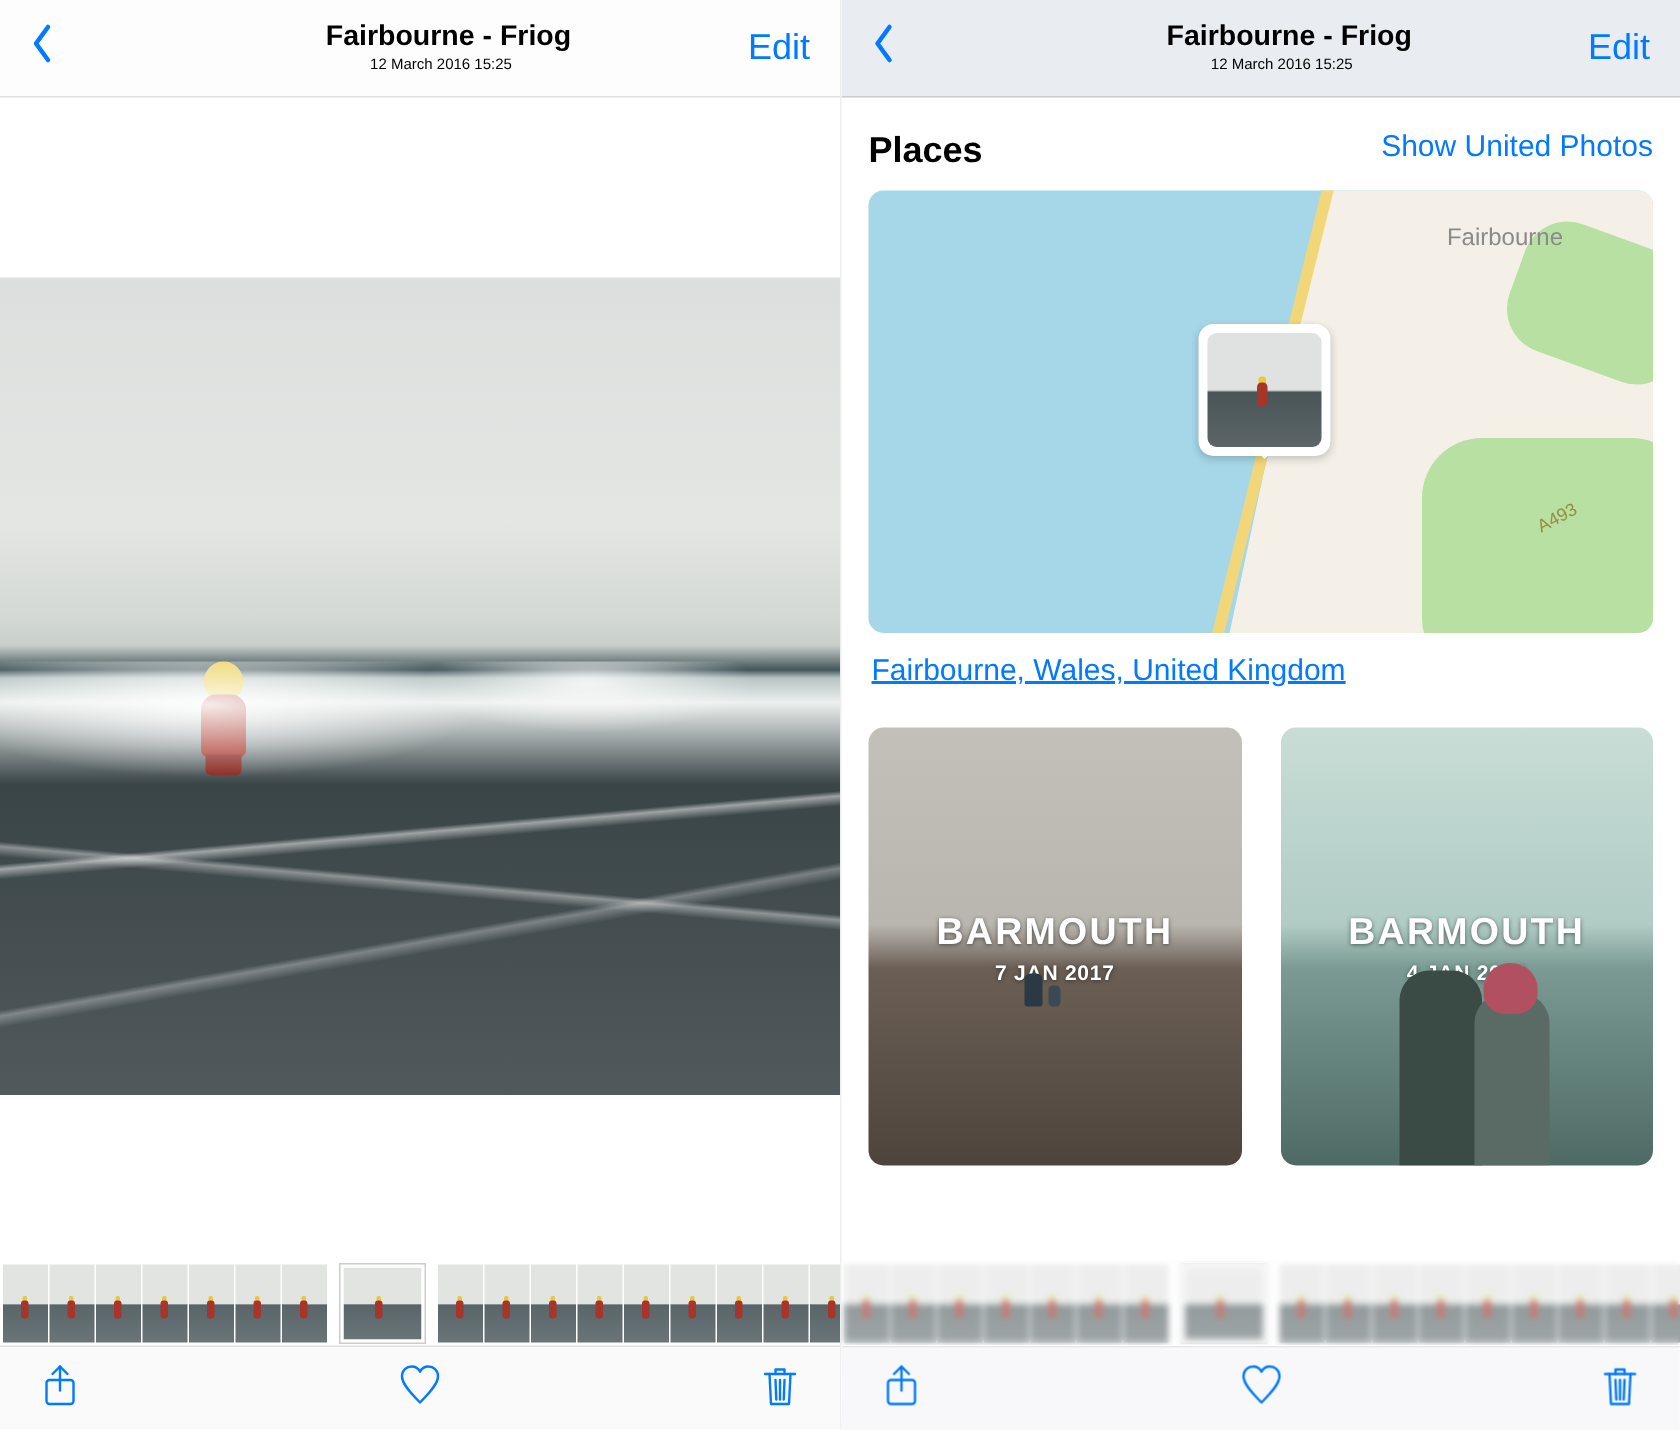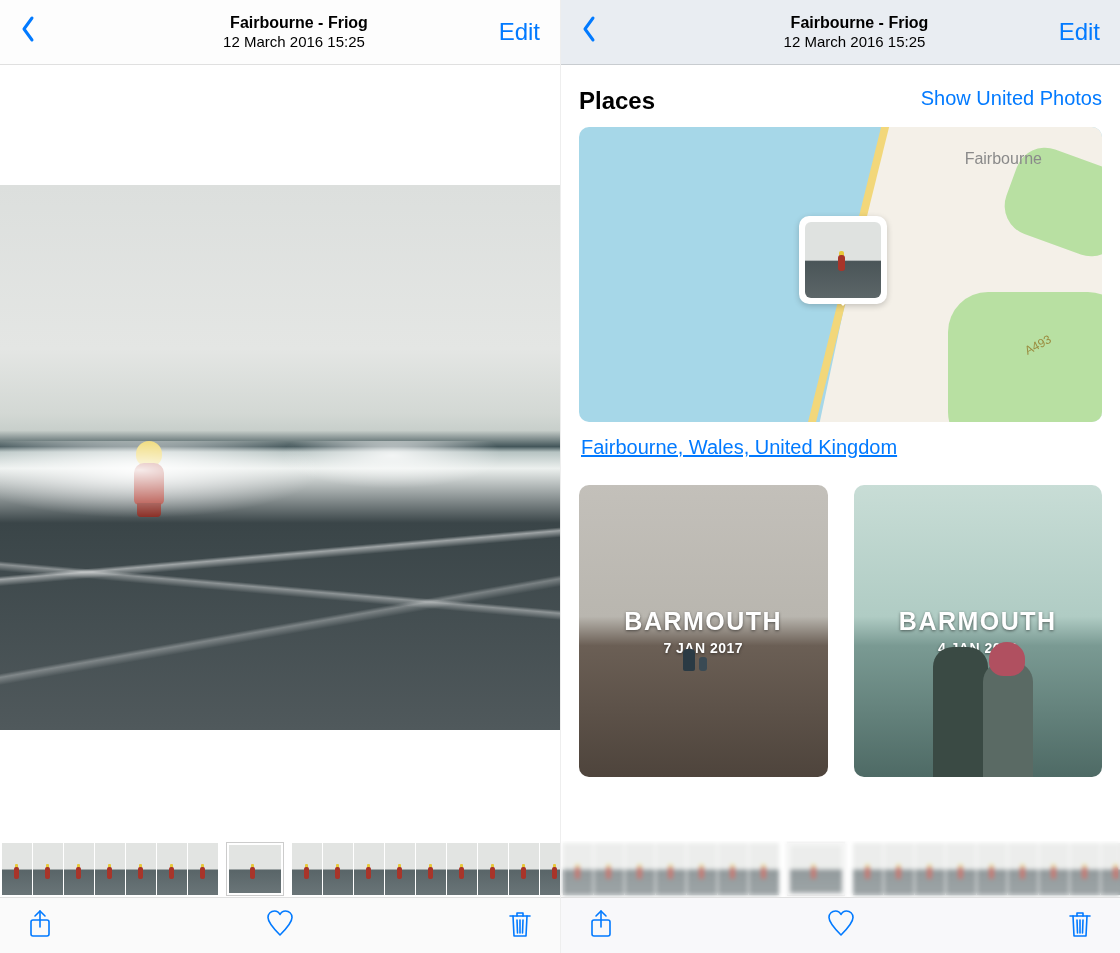--- a/index.html
+++ b/index.html
@@ -19,22 +19,22 @@
     border-bottom: 1px solid #e0e0e0;
     display: flex;
     align-items: center;
     justify-content: space-between;
     padding: 0 12px;
     position: relative;
     background: #fdfdfd;
   }
   .header.grey { background: #e9edf2; border-bottom-color: #c8ccd0; }
   .header-center { position: absolute; left: 0; right: 0; text-align: center; pointer-events: none; }
-  .header-title { font-size: 16px; font-weight: 600; color: #000; line-height: 1.1; padding-left: 38px; }
-  .header-sub { font-size: 15px; color: #000; font-weight: 400; margin-top: 2px; margin-left: 28px; }
+  .header-title { font-size: 19px; font-weight: 600; color: #000; line-height: 1.1; padding-left: 38px; }
+  .header-sub { font-size: 10px; color: #000; font-weight: 400; margin-top: 2px; margin-left: 28px; }
   .header-btn { font-size: 24px; color: #027aff; background: none; border: none; cursor: pointer; padding: 6px 8px; z-index: 2; }
   .back-chevron svg { width: 16px; height: 28px; stroke: #027aff; stroke-width: 3; fill: none; stroke-linecap: round; stroke-linejoin: round; }
 
   
   .content { flex: 1; position: relative; }
 
   
   .main-photo {
     position: absolute;
     top: 120px;

